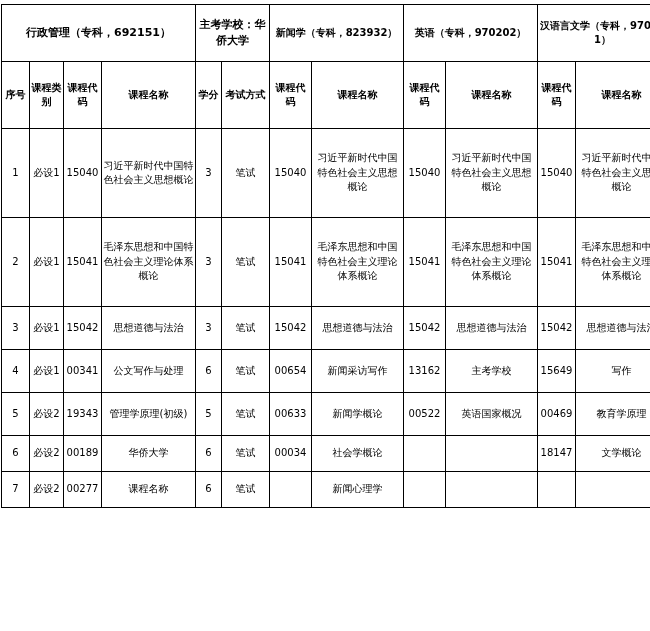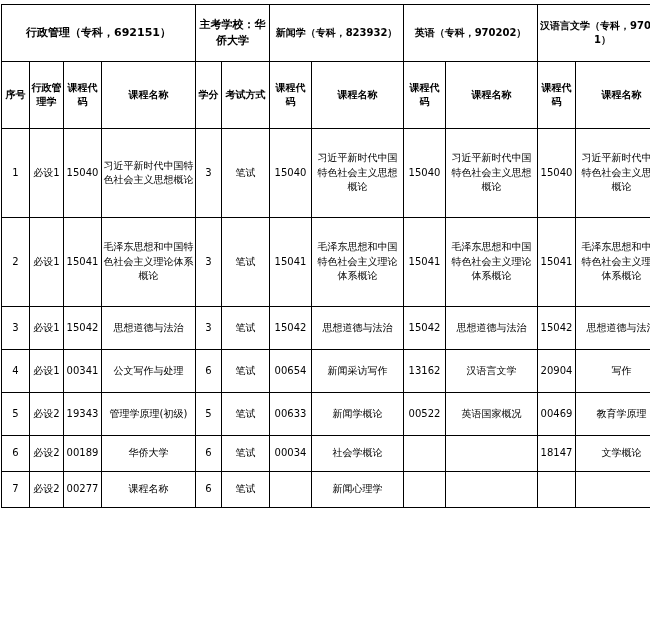--- a/index.html
+++ b/index.html
@@ -87,21 +87,21 @@
     <tbody>
       <tr class="hdr-band">
         <td colspan="4" class="bold-left">行政管理（专科，692151）</td>
         <td colspan="2" class="bold-left">主考学校：华侨大学</td>
         <td colspan="2">新闻学（专科，823932）</td>
         <td colspan="2">英语（专科，970202）</td>
         <td colspan="2">汉语言文学（专科，970201）</td>
       </tr>
       <tr class="col-hdr">
         <td class="vert">序号</td>
-        <td class="vert">行政管理学</td>
+        <td class="vert">课程类别</td>
         <td class="vert">课程代码</td>
         <td>课程名称</td>
         <td class="vert">学分</td>
         <td>考试方式</td>
         <td class="vert">课程代码</td>
         <td>课程名称</td>
         <td class="vert">课程代码</td>
         <td>课程名称</td>
         <td class="vert">课程代码</td>
         <td>课程名称</td>
@@ -155,22 +155,22 @@
       <tr class="r-mid">
         <td>4</td>
         <td>必设1</td>
         <td>00341</td>
         <td>公文写作与处理</td>
         <td>6</td>
         <td>笔试</td>
         <td>00654</td>
         <td>新闻采访写作</td>
         <td>13162</td>
-        <td>汉语言文学</td>
-        <td>20904</td>
+        <td>主考学校</td>
+        <td>15649</td>
         <td>写作</td>
       </tr>
 
       <tr class="r-mid">
         <td>5</td>
         <td>必设2</td>
         <td>19343</td>
         <td>管理学原理(初级)</td>
         <td>5</td>
         <td>笔试</td>

